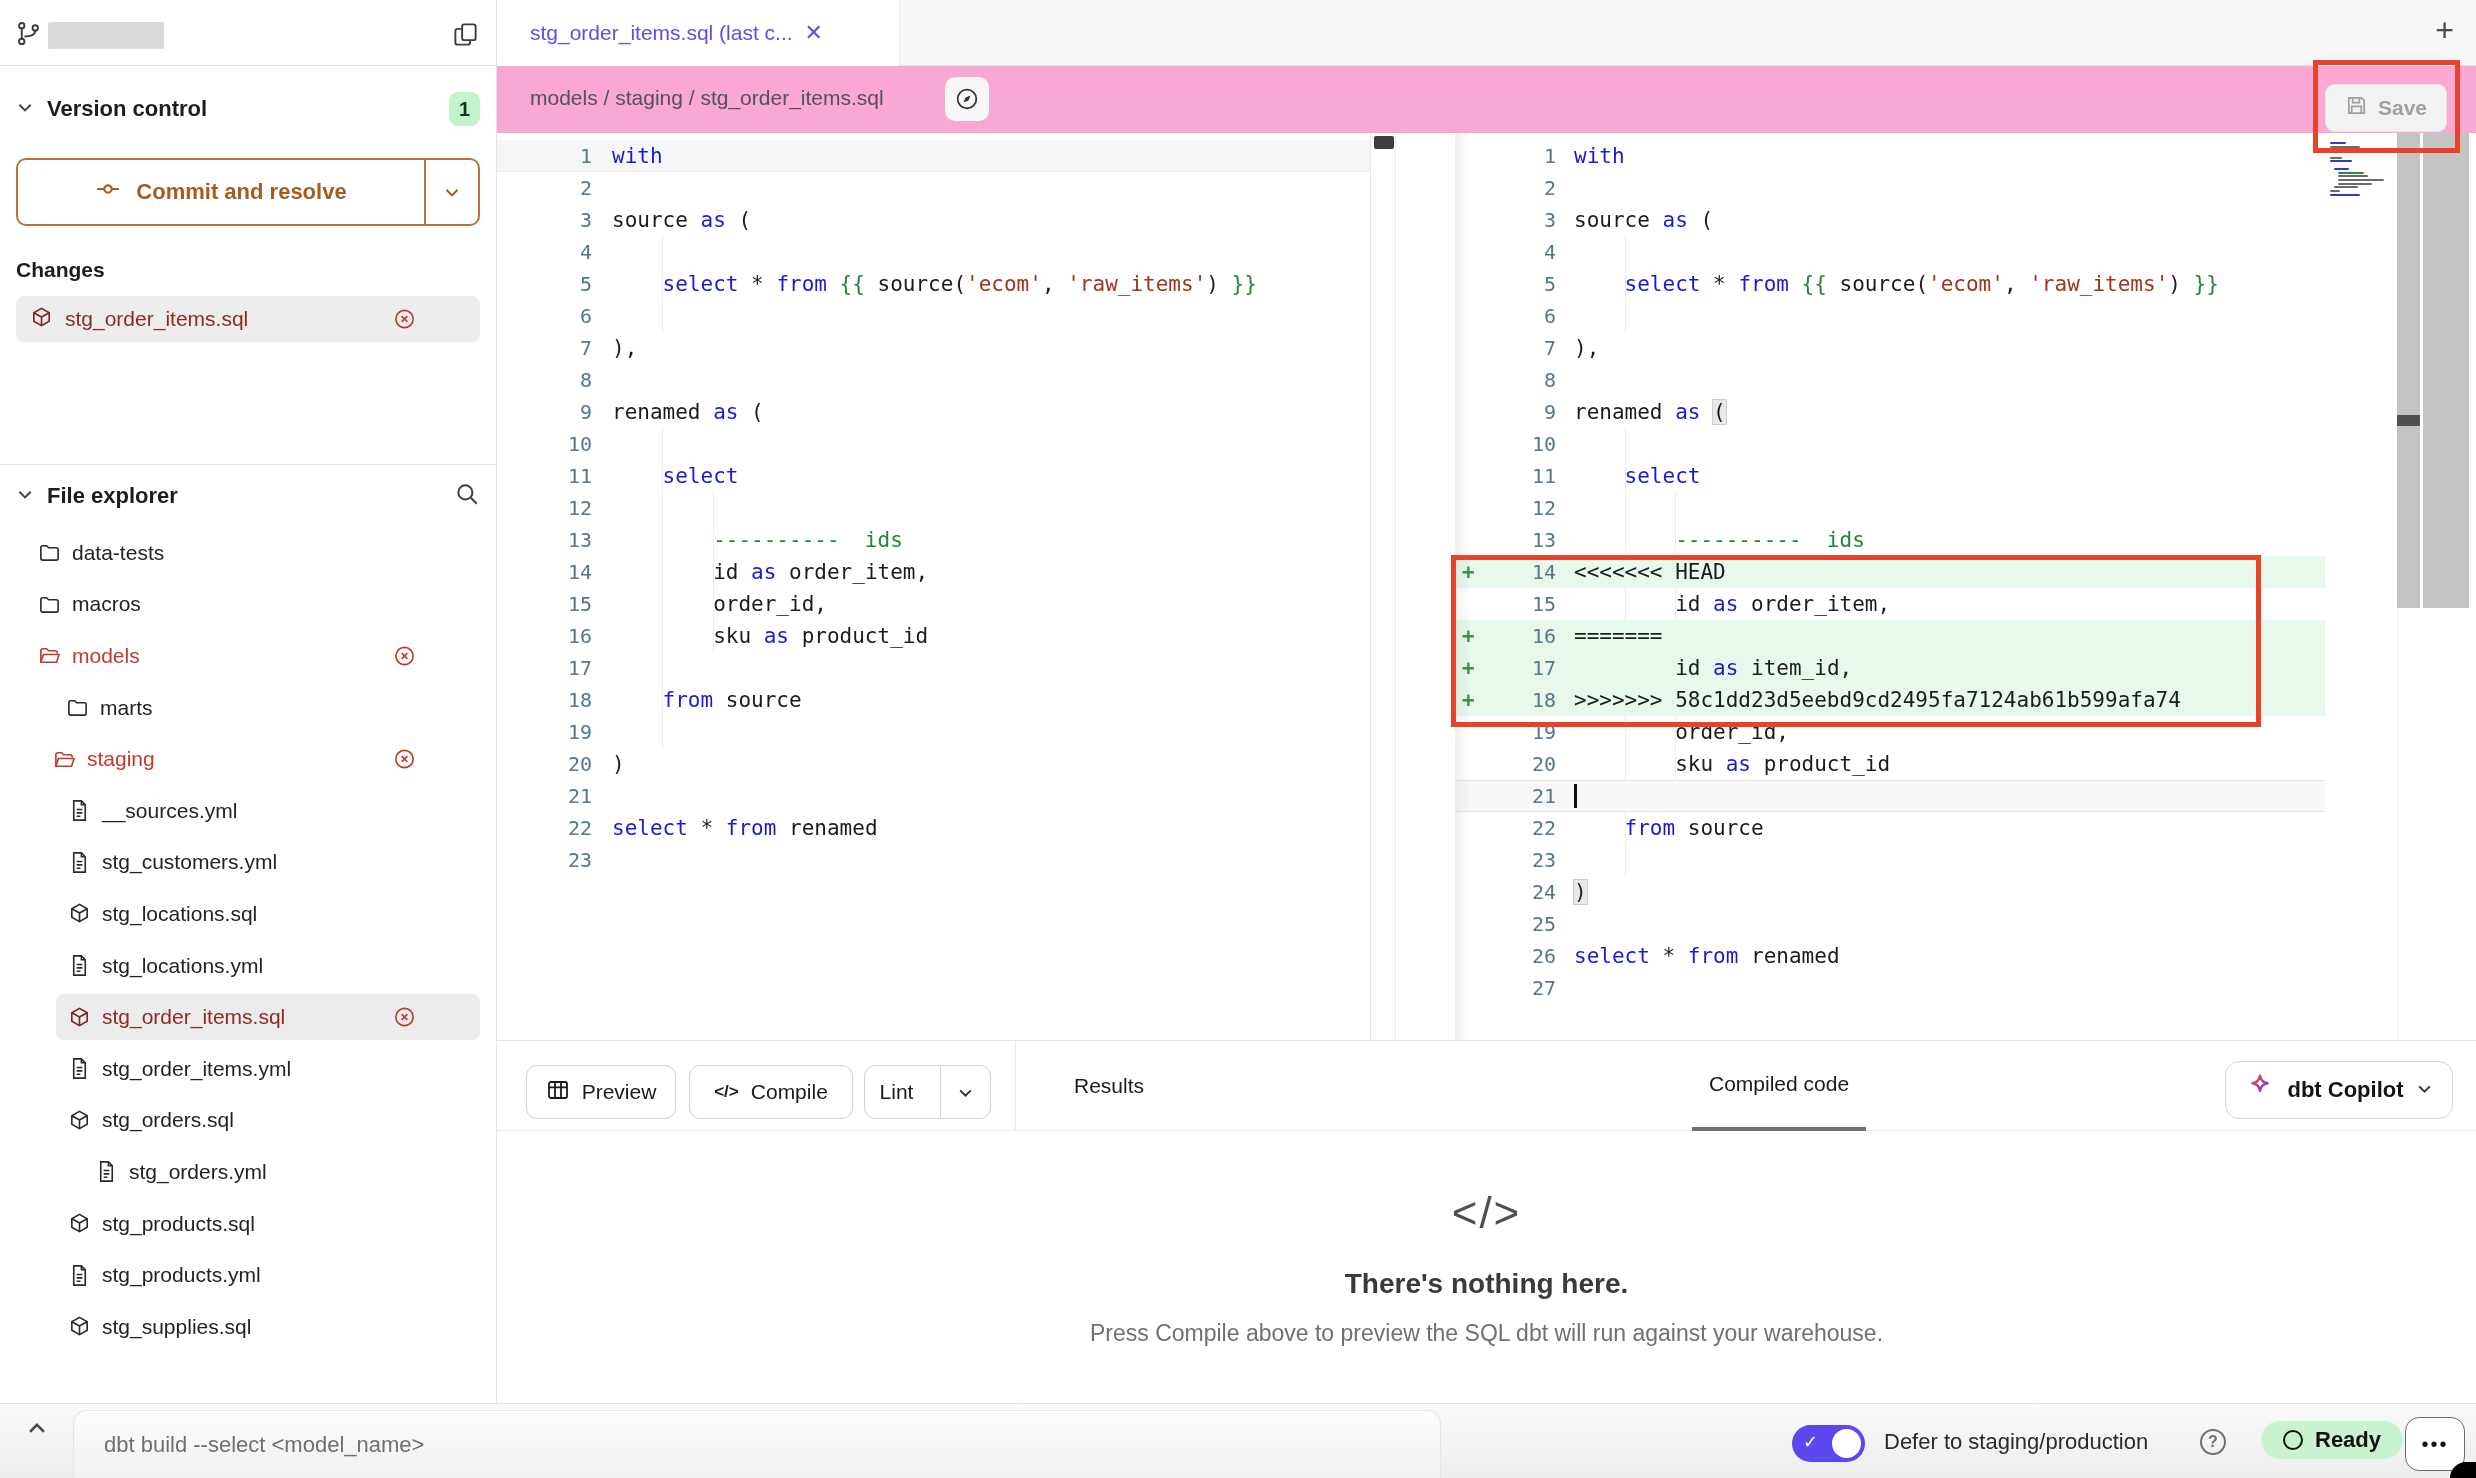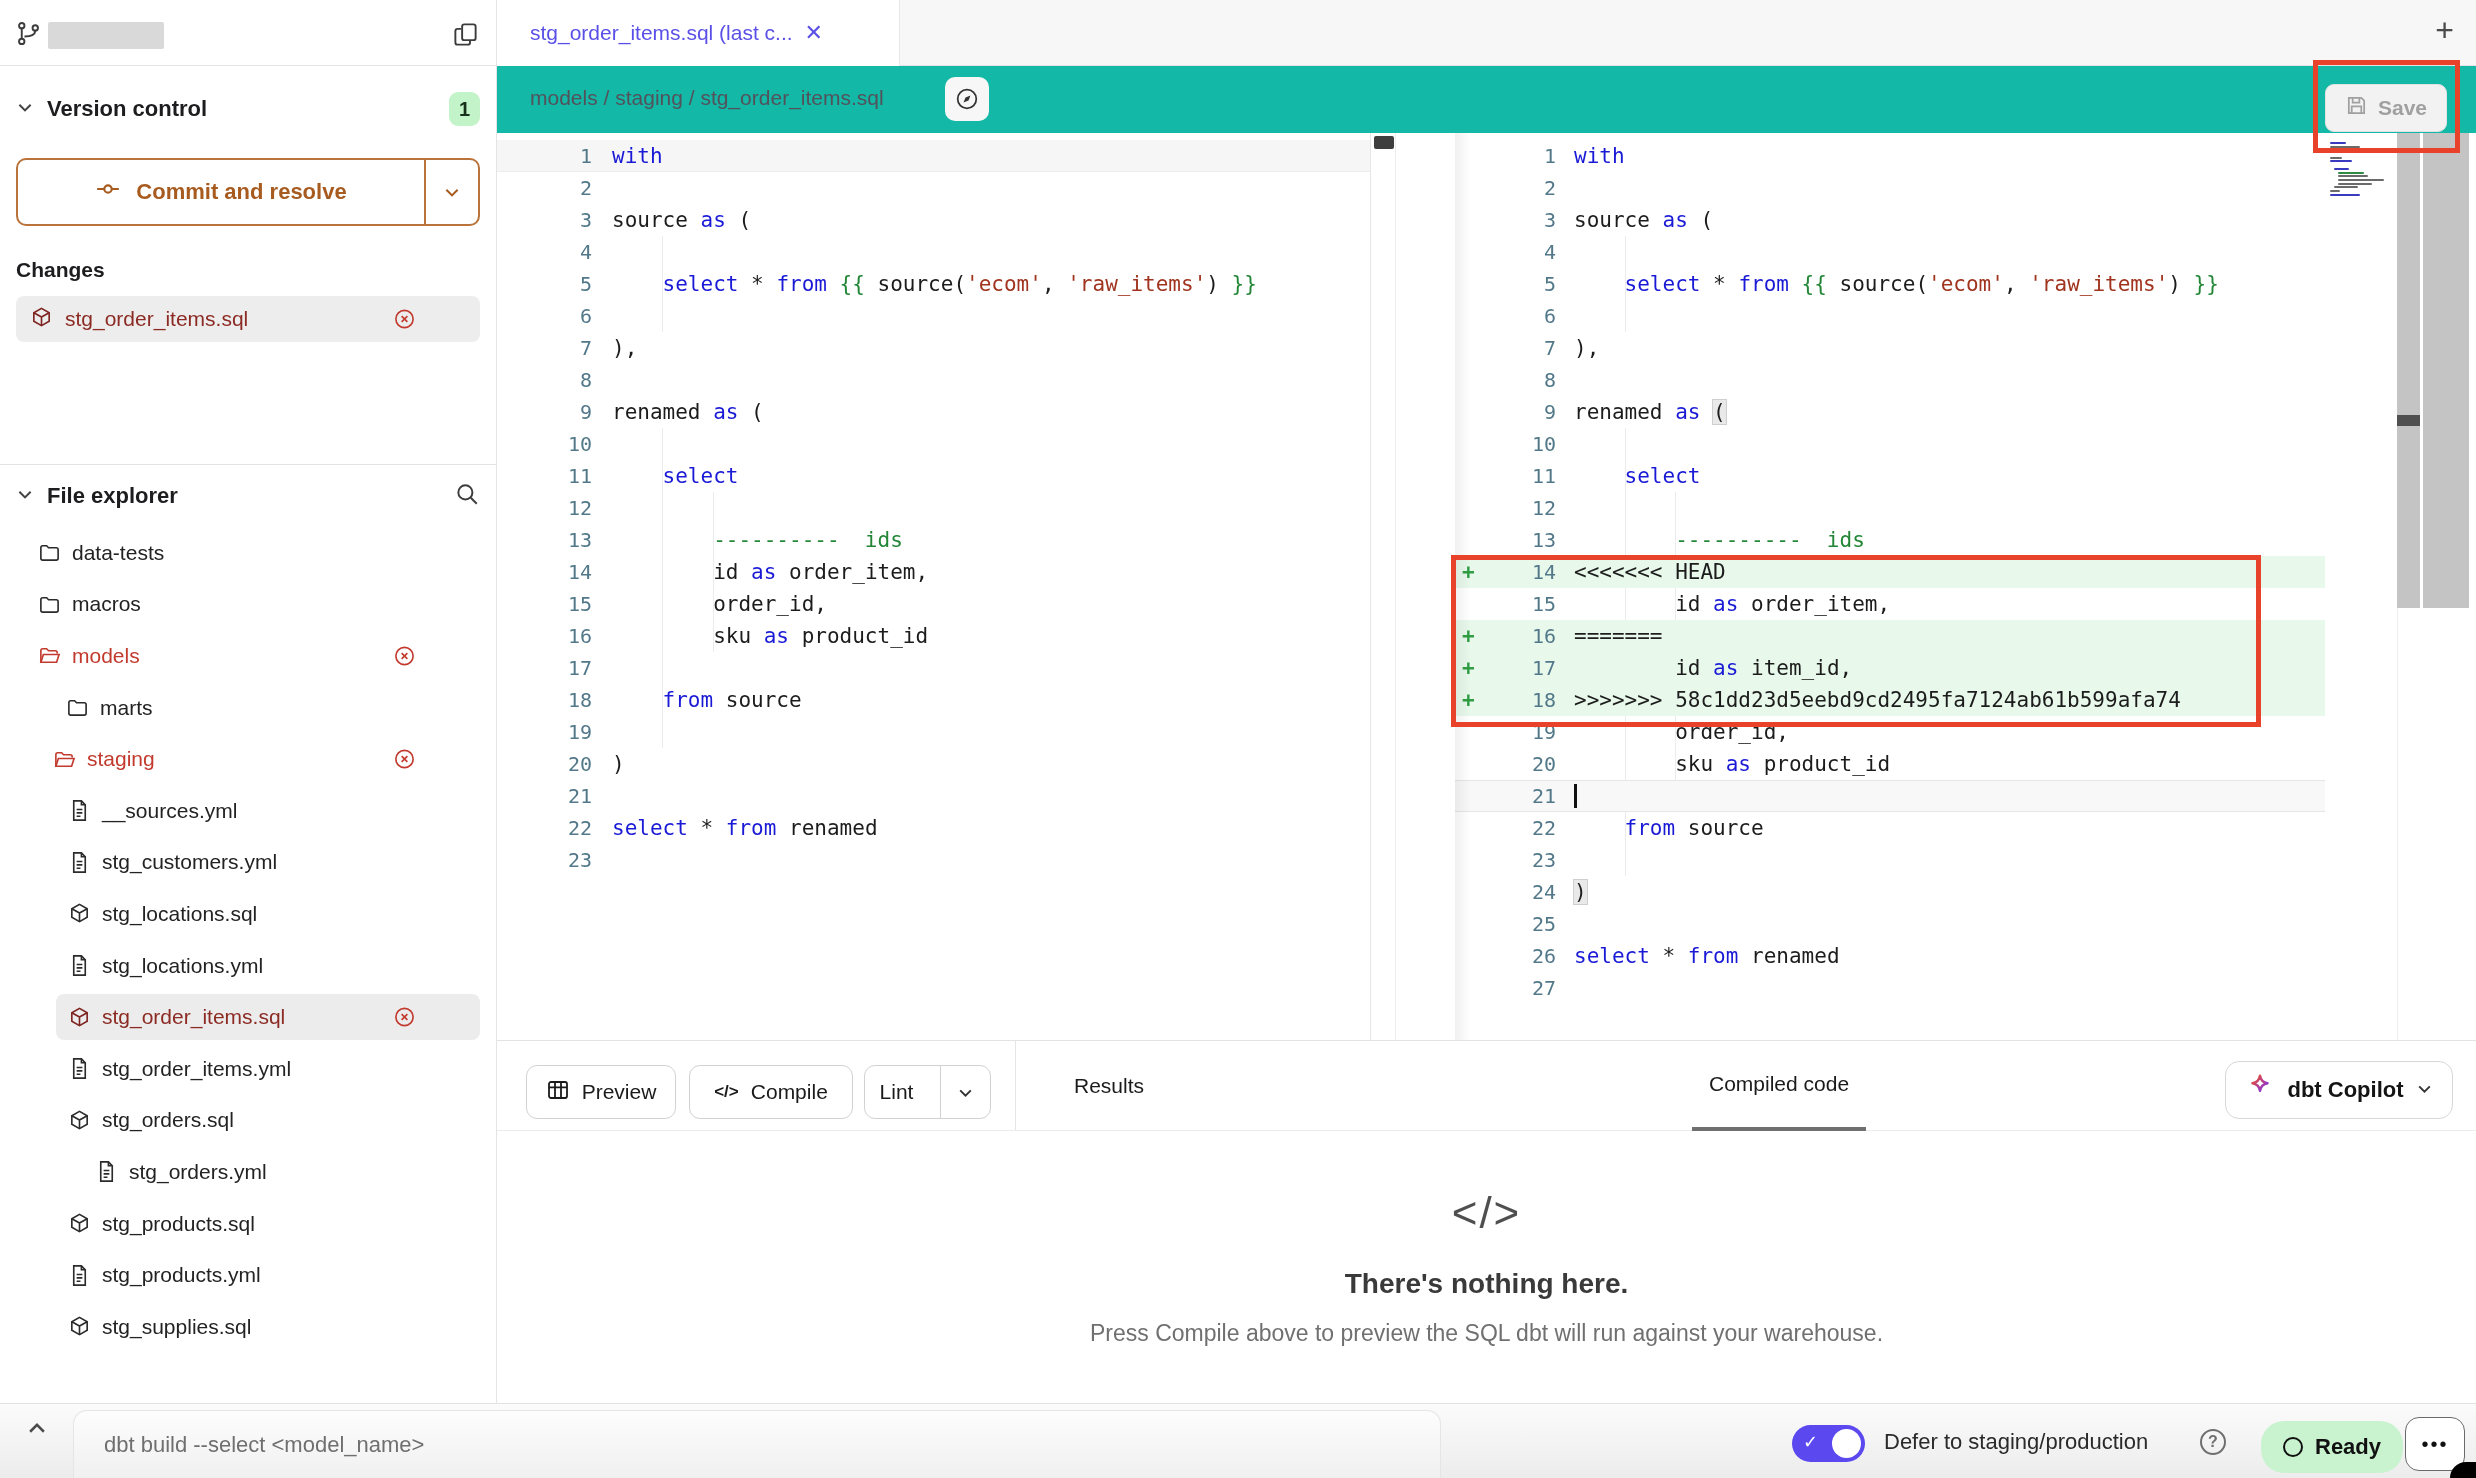--- a/index.html
+++ b/index.html
@@ -37,21 +37,21 @@
 
   
   .main { position:absolute; left:497px; top:0; width:1979px; height:1403px; background:#fff; }
 
   .tabbar { position:absolute; left:0; top:0; right:0; height:66px; background:#f7f7f7; border-bottom:1px solid #e3e3e3; }
   .tab-active { position:absolute; left:0; top:0; width:403px; height:66px; background:#fff; border-right:1px solid #e8e8e8; display:flex; align-items:center; padding:0 26px 0 33px; gap:10px; cursor:pointer; }
   .tab-title { font-size:21px; font-weight:500; color:#5a50e8; white-space:nowrap; }
   .tab-close { font-size:22px; color:#5a50e8; margin-left:2px; cursor:pointer; }
   .newtab { position:absolute; right:22px; top:12px; font-size:32px; font-weight:300; color:#4b4b4b; cursor:pointer; }
 
-  .crumbbar { position:absolute; left:0; top:66px; right:0; height:67px; background:#14b8a6; }
+  .crumbbar { position:absolute; left:0; top:66px; right:0; height:67px; background:#f9a8d4; }
   .crumb { position:absolute; left:33px; top:20px; font-size:21px; color:#52525b; }
   .compass-btn { position:absolute; left:448px; top:11px; width:44px; height:44px; border-radius:10px; background:#f7f7f7; display:flex; align-items:center; justify-content:center; cursor:pointer; }
 
   
   .ed { position:absolute; top:133px; height:907px; background:#fff; overflow:hidden; font-family:"DejaVu Sans Mono","Liberation Mono",monospace; }
   .ed-left { left:0; width:874px; border-right:1px solid #e7e7e7; }
   .ed-right { left:958px; width:870px; }
   .ed-right::before { content:""; position:absolute; left:0; top:0; bottom:0; width:16px; background:linear-gradient(90deg,rgba(0,0,0,.06),rgba(0,0,0,0)); z-index:5; pointer-events:none; }
   .lines { padding-top:7px; position:relative; }
   .line { display:flex; height:32px; font-size:21px; line-height:32px; white-space:pre; }
@@ -113,21 +113,21 @@
   .bottombar { position:absolute; left:0; top:1403px; width:2476px; height:75px; border-top:1px solid #e2e2e2; background:linear-gradient(#fbfbfb,#ececec); }
   .bb-chev { position:absolute; left:26px; top:14px; color:#4a4a4a; cursor:pointer; }
   .cmd-box { position:absolute; left:73px; top:6px; width:1368px; height:69px; background:linear-gradient(#fdfdfd,#f0f0f0); border:1px solid #e5e5e5; border-bottom:none; border-radius:14px 14px 0 0; }
   .cmd-box input { width:100%; height:100%; border:none; outline:none; background:transparent; padding:0 30px; font-size:22px; font-family:"Liberation Sans",sans-serif; color:#3a3a3a; }
   .cmd-box input::placeholder { color:#6f6f6f; opacity:1; }
   .toggle { position:absolute; left:1792px; top:21px; width:73px; height:37px; background:#5b48ee; border-radius:19px; cursor:pointer; }
   .toggle .check { position:absolute; left:11px; top:6px; color:#fff; font-size:18px; }
   .toggle .knob { position:absolute; right:4px; top:4px; width:29px; height:29px; background:#fff; border-radius:50%; }
   .defer-lbl { position:absolute; left:1884px; top:25px; font-size:22px; color:#2a2a2a; }
   .help-ic { position:absolute; left:2200px; top:25px; width:26px; height:26px; border:2px solid #6f6f6f; border-radius:50%; color:#6f6f6f; font-size:16px; font-weight:700; display:flex; align-items:center; justify-content:center; }
-  .ready-pill { position:absolute; left:2261px; top:17px; height:52px; padding:16px 22px; background:#c9f3cf; border-radius:23px; display:flex; align-items:center; gap:12px; }
+  .ready-pill { position:absolute; left:2261px; top:17px; height:38px; padding:16px 22px; background:#c9f3cf; border-radius:23px; display:flex; align-items:center; gap:12px; }
   .ready-circle { width:20px; height:20px; border:2.4px solid #111; border-radius:50%; }
   .ready-lbl { font-size:22px; font-weight:600; color:#111; }
   .dots-btn { position:absolute; left:2405px; top:13px; width:60px; height:54px; border:1.5px solid #6a6a6a; border-radius:14px; background:#fff; display:flex; align-items:center; justify-content:center; font-size:20px; letter-spacing:2px; color:#111; cursor:pointer; }
   .corner-cursor { position:absolute; right:0; bottom:0; width:26px; height:16px; background:#000; border-top-left-radius:16px; }
 </style>
 </head>
 <body>
 
 <div class="app">
 

